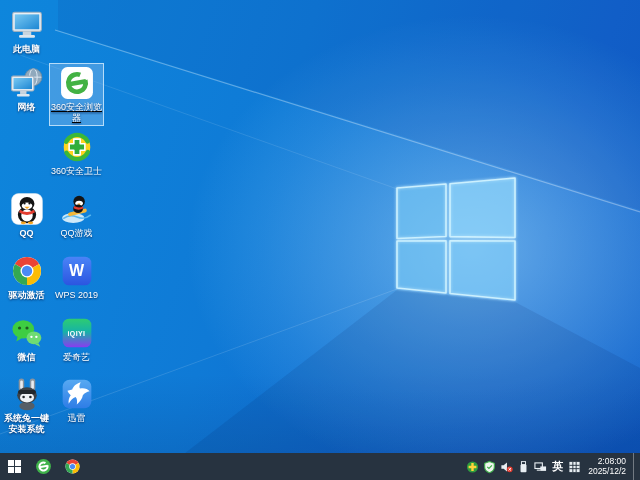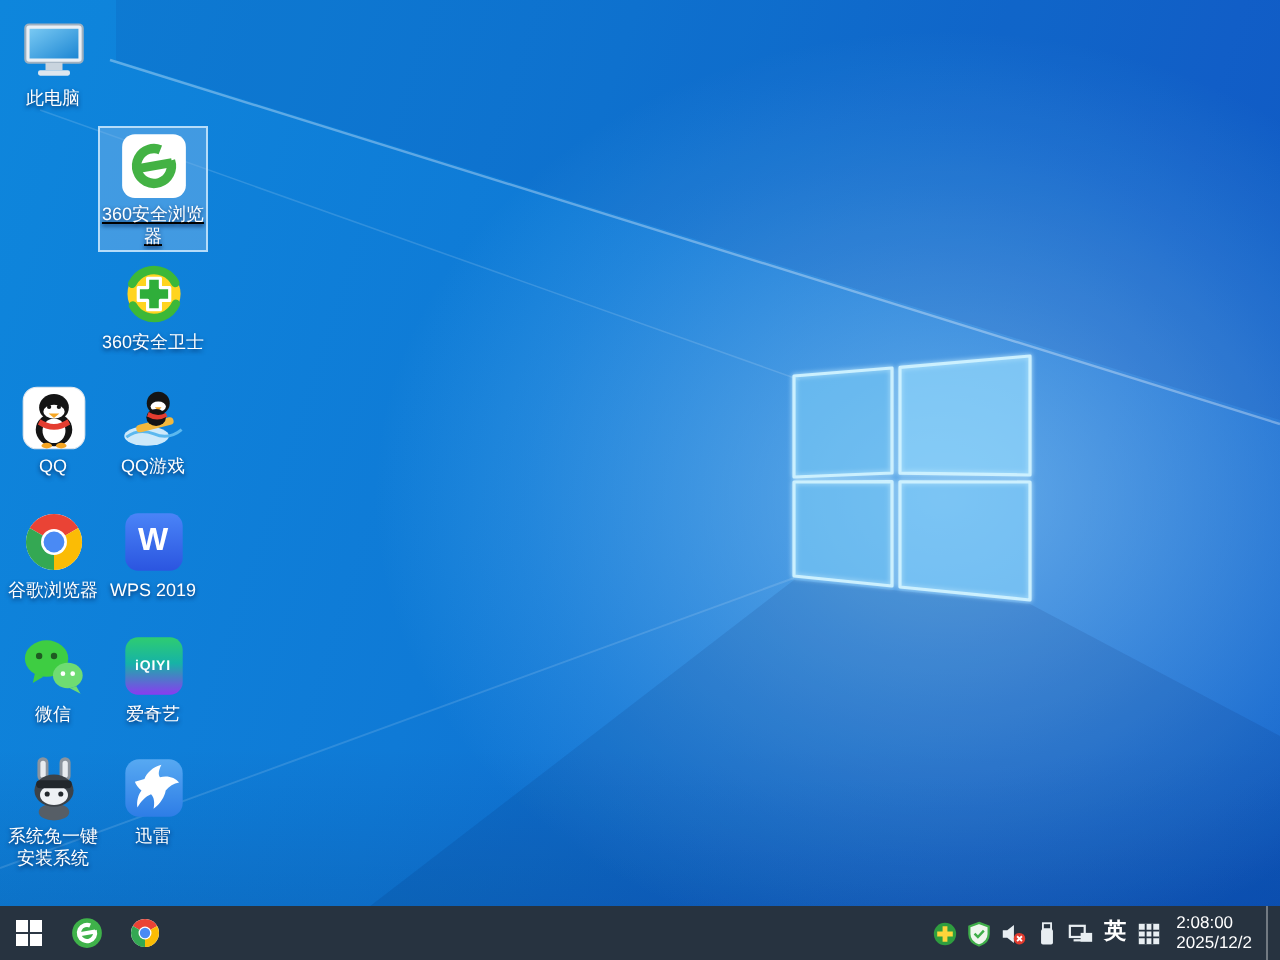--- a/index.html
+++ b/index.html
@@ -13,21 +13,21 @@
     position:absolute;inset:0;
     background:
       radial-gradient(380px 310px at 472px 248px, rgba(170,228,255,.55), rgba(120,200,250,.18) 55%, rgba(120,200,250,0) 75%),
       linear-gradient(to bottom, rgba(0,25,90,0) 78%, rgba(0,25,90,.18) 100%),
       linear-gradient(108deg,#0e86dc 0%,#0f7ad6 40%,#1265ce 78%,#0f5ec8 100%);
   }
   .wallpaper svg{position:absolute;left:0;top:0;}
   
   .icons{position:absolute;inset:0 0 27px 0;}
   .dicon{position:absolute;width:53px;padding-bottom:2px;cursor:default;}
-  .c0{left:0;} .c1{left:50px;}
+  .c0{left:0;font-weight:bold;} .c1{left:50px;}
   .r0{top:6px}.r1{top:64px}.r2{top:128px}.r3{top:190px}.r4{top:252px}.r5{top:314px}.r6{top:375px}
   .dicon .art{width:34px;height:34px;margin:2px auto 0;position:relative;}
   .dicon .art svg{width:100%;height:100%;display:block;}
   .dicon .lbl{
     margin-top:2px;font-size:9px;line-height:10.5px;color:#fff;text-align:center;
     text-shadow:0 1px 2px rgba(0,30,80,.85);word-break:break-all;
   }
   .dicon.selected{background:rgba(128,184,234,.45);outline:1px solid rgba(200,230,252,.9);text-decoration:underline;}
   .overlay-letter{
     position:absolute;inset:0;display:flex;align-items:center;justify-content:center;
@@ -39,21 +39,21 @@
   .taskbar{
     position:absolute;left:0;right:0;bottom:0;height:27px;background:#273340;
     display:flex;align-items:center;z-index:5;
   }
   .tb-btn{width:29px;height:27px;display:flex;align-items:center;justify-content:center;background:none;border:none;padding:0;}
   .tb-btn svg{display:block;}
   .tray{margin-left:auto;display:flex;align-items:center;gap:4px;padding-right:2px;}
   .tray-ic{width:13px;height:14px;display:flex;align-items:center;justify-content:center;}
   .tray-ic svg{display:block;width:13px;height:14px;}
   .ime{color:#fff;font-size:11px;font-weight:bold;line-height:27px;padding:0 1px;}
-  .clock{color:#fff;font-size:8.5px;line-height:9.5px;margin-left:3px;white-space:nowrap;}
+  .clock{color:#fff;font-size:8.5px;line-height:9.5px;text-align:right;margin-left:3px;white-space:nowrap;}
   .show-desktop{width:4px;height:27px;border-left:1px solid rgba(255,255,255,.35);margin-left:3px;}
 </style>
 </head>
 <body>
 
 <div class="wallpaper">
   <svg width="640" height="480" viewBox="0 0 640 480">
     <defs>
       <filter id="lglow" x="-30%" y="-30%" width="160%" height="160%">
         <feGaussianBlur stdDeviation="1.4" result="b"></feGaussianBlur>
@@ -95,20 +95,35 @@
         <rect x="2.5" y="4" width="27" height="18" rx="1.8" fill="#e9eff5" stroke="#9fb0bf"></rect>
         <rect x="4.5" y="6" width="23" height="14" fill="url(#gscr)"></rect>
         <rect x="12" y="22" width="8" height="3.5" fill="#c9d4de"></rect>
         <rect x="8.5" y="25.5" width="15" height="2.6" rx="1" fill="#dde6ee"></rect>
       </svg>
     </div>
     <div class="lbl">此电脑</div>
   </div>
 
 
+  <div class="dicon c0 r1">
+    <div class="art">
+      <svg viewBox="0 0 32 32">
+        <circle cx="22" cy="10.5" r="8" fill="#8fa9bd"></circle>
+        <ellipse cx="22" cy="10.5" rx="3.6" ry="8" fill="none" stroke="#dfe9f2" stroke-width="0.9"></ellipse>
+        <line x1="14" y1="10.5" x2="30" y2="10.5" stroke="#dfe9f2" stroke-width="0.9"></line>
+        <circle cx="22" cy="10.5" r="8" fill="none" stroke="#6f8aa0" stroke-width="0.8"></circle>
+        <rect x="1.5" y="9.5" width="21" height="14" rx="1.5" fill="#e9eff5" stroke="#9fb0bf"></rect>
+        <rect x="3.3" y="11.3" width="17.4" height="10.4" fill="url(#gscr)"></rect>
+        <rect x="9.5" y="23.5" width="6" height="2.8" fill="#c9d4de"></rect>
+        <rect x="6.5" y="26.3" width="12" height="2.4" rx="1" fill="#dde6ee"></rect>
+      </svg>
+    </div>
+    <div class="lbl">网络</div>
+  </div>
 
   <div class="dicon c1 r1 selected">
     <div class="art">
       <svg viewBox="0 0 32 32">
         <rect x="1" y="1" width="30" height="30" rx="6" fill="#fff"></rect>
         <circle cx="16" cy="16" r="8.2" fill="none" stroke="#43b244" stroke-width="4.4" stroke-dasharray="44 7.5" transform="rotate(-18 16 16)"></circle>
         <rect x="7" y="13.8" width="17.6" height="4.2" fill="#43b244" transform="rotate(-10 16 16)"></rect>
       </svg>
     </div>
     <div class="lbl">360安全浏览器</div>
@@ -165,21 +180,21 @@
     <div class="art">
       <svg viewBox="0 0 32 32">
         <circle cx="16" cy="16" r="13.2" fill="#fff"></circle>
         <path d="M16,16 L4.57,9.4 A13.2,13.2 0 0 1 27.43,9.4 Z" fill="#ea4335"></path>
         <path d="M16,16 L27.43,9.4 A13.2,13.2 0 0 1 16,29.2 Z" fill="#fbbc05"></path>
         <path d="M16,16 L16,29.2 A13.2,13.2 0 0 1 4.57,9.4 Z" fill="#34a853"></path>
         <circle cx="16" cy="16" r="6.1" fill="#fff"></circle>
         <circle cx="16" cy="16" r="4.9" fill="#4a8af4"></circle>
       </svg>
     </div>
-    <div class="lbl">谷歌浏览器</div>
+    <div class="lbl">驱动激活</div>
   </div>
 
   <div class="dicon c1 r4">
     <div class="art">
       <svg viewBox="0 0 32 32">
         <defs>
             <linearGradient id="gwps" x1="0" y1="0" x2="0" y2="1">
           <stop offset="0" stop-color="#4a84f7"></stop>
               <stop offset="1" stop-color="#2b55e0"></stop>
             </linearGradient>

